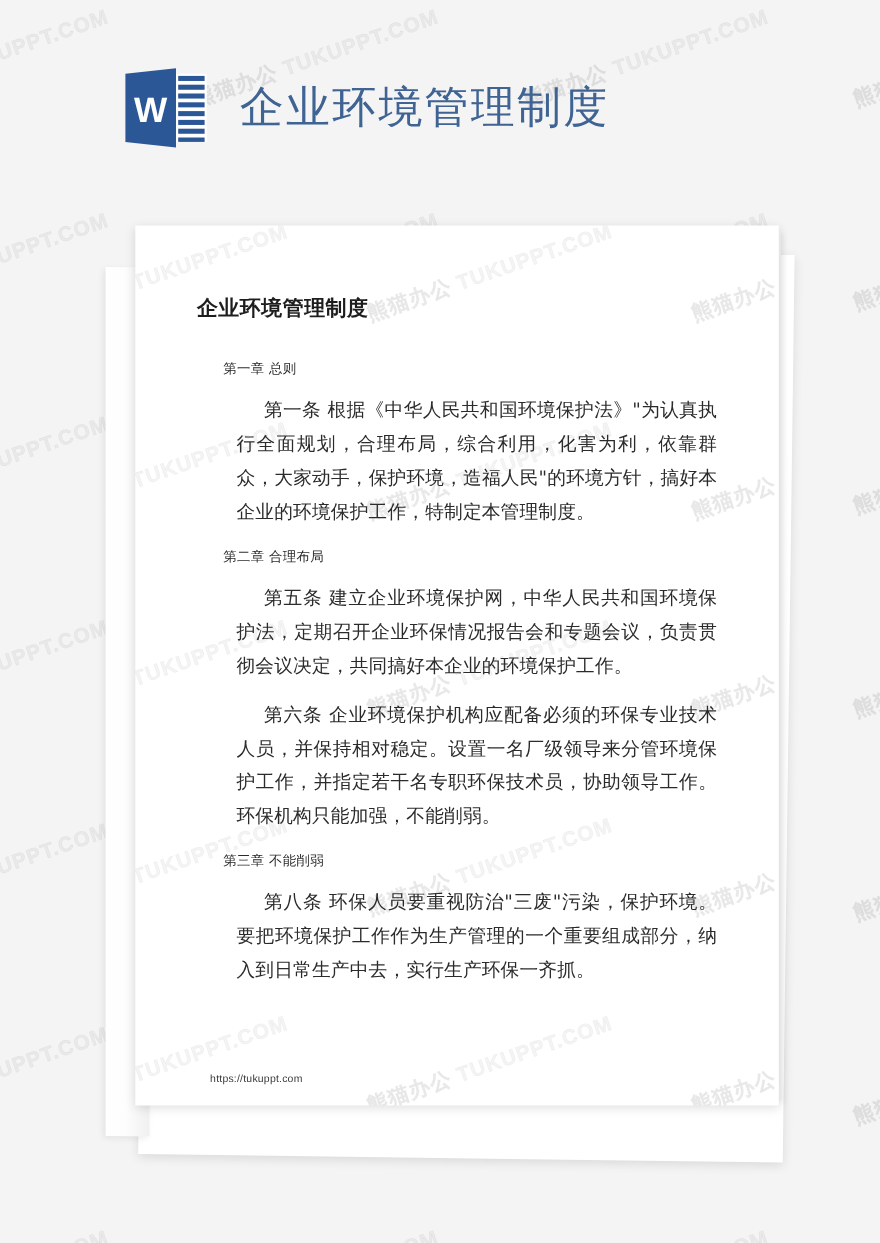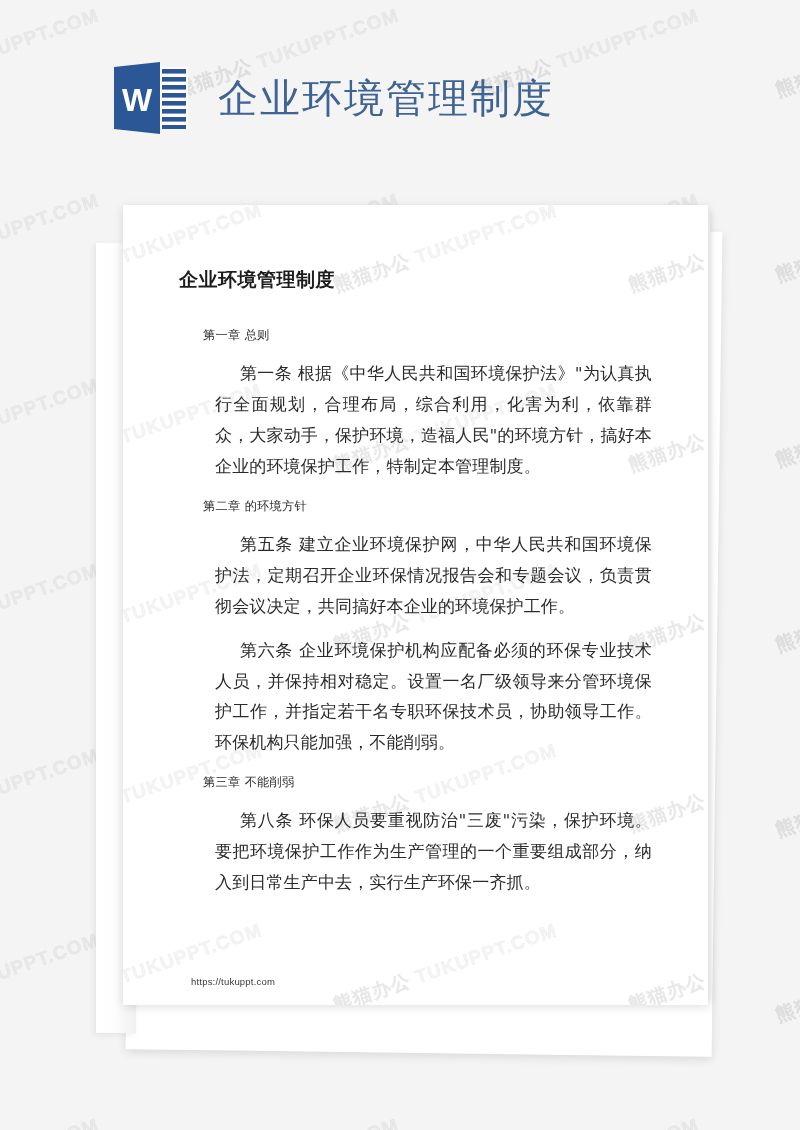--- a/index.html
+++ b/index.html
@@ -257,21 +257,21 @@
       <div class="wm" style="left: -90px; top: 750px;">熊猫办公 TUKUPPT.COM</div>
       <div class="wm" style="left: 205px; top: 750px;">熊猫办公 TUKUPPT.COM</div>
       <div class="wm" style="left: 500px; top: 750px;">熊猫办公 TUKUPPT.COM</div>
     </div>
 
   <div class="page-inner">
     <div class="page-heading">企业环境管理制度</div>
     <div id="blocks">
         <div class="chapter">第一章 总则</div>
         <div class="para">第一条 根据《中华人民共和国环境保护法》"为认真执行全面规划，合理布局，综合利用，化害为利，依靠群众，大家动手，保护环境，造福人民"的环境方针，搞好本企业的环境保护工作，特制定本管理制度。</div>
-        <div class="chapter">第二章 的环境方针</div>
+        <div class="chapter">第二章 合理布局</div>
         <div class="para">第五条 建立企业环境保护网，中华人民共和国环境保护法，定期召开企业环保情况报告会和专题会议，负责贯彻会议决定，共同搞好本企业的环境保护工作。</div>
         <div class="para">第六条 企业环境保护机构应配备必须的环保专业技术人员，并保持相对稳定。设置一名厂级领导来分管环境保护工作，并指定若干名专职环保技术员，协助领导工作。环保机构只能加强，不能削弱。</div>
         <div class="chapter">第三章 不能削弱</div>
         <div class="para">第八条 环保人员要重视防治"三废"污染，保护环境。要把环境保护工作作为生产管理的一个重要组成部分，纳入到日常生产中去，实行生产环保一齐抓。</div>
       </div>
   </div>
 
   <div class="page-footer">https://tukuppt.com</div>
 </div>
 

